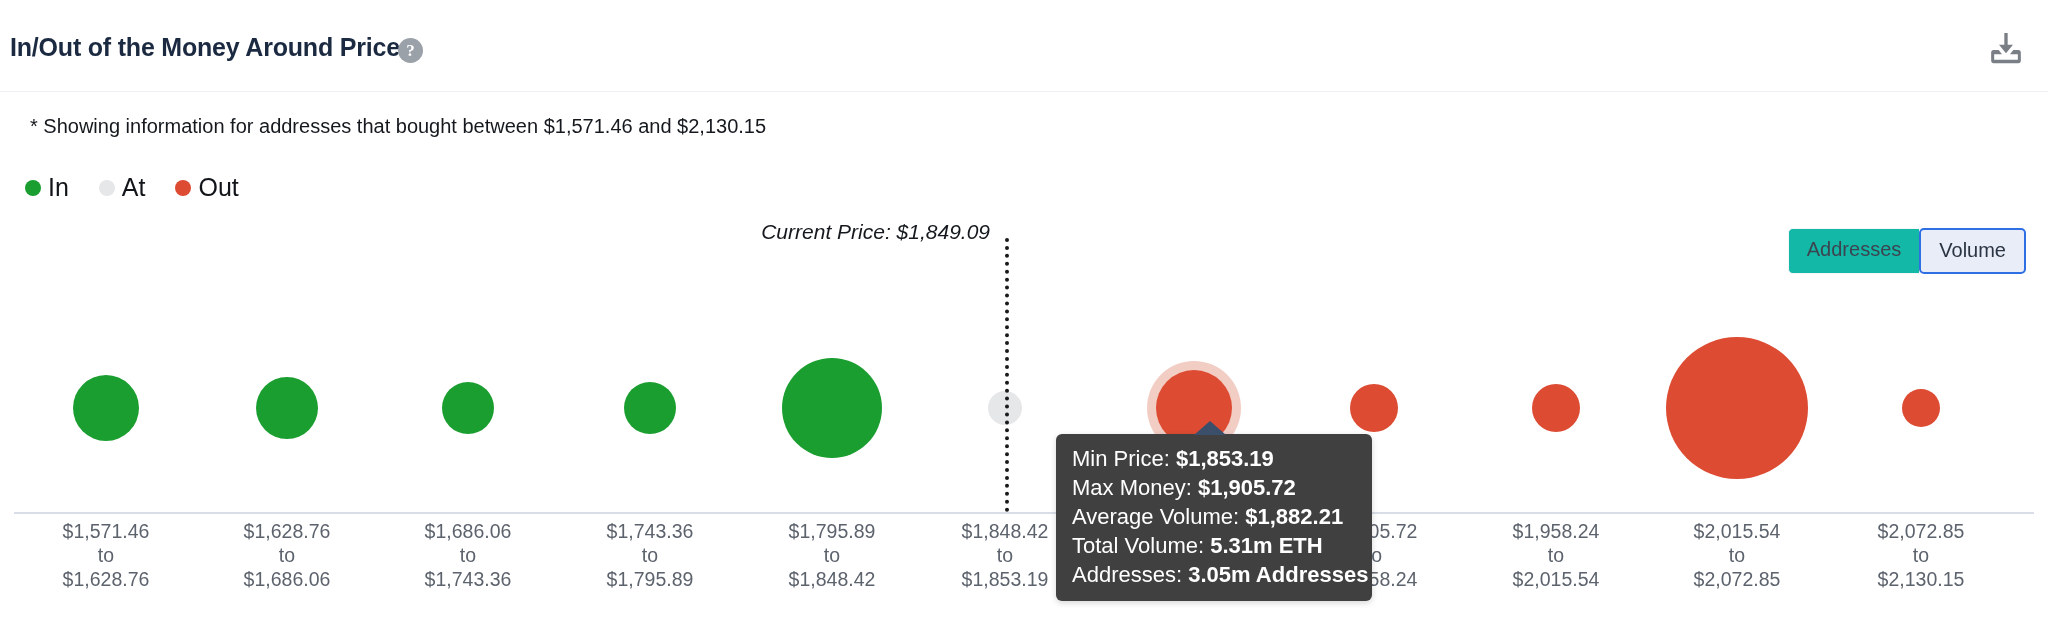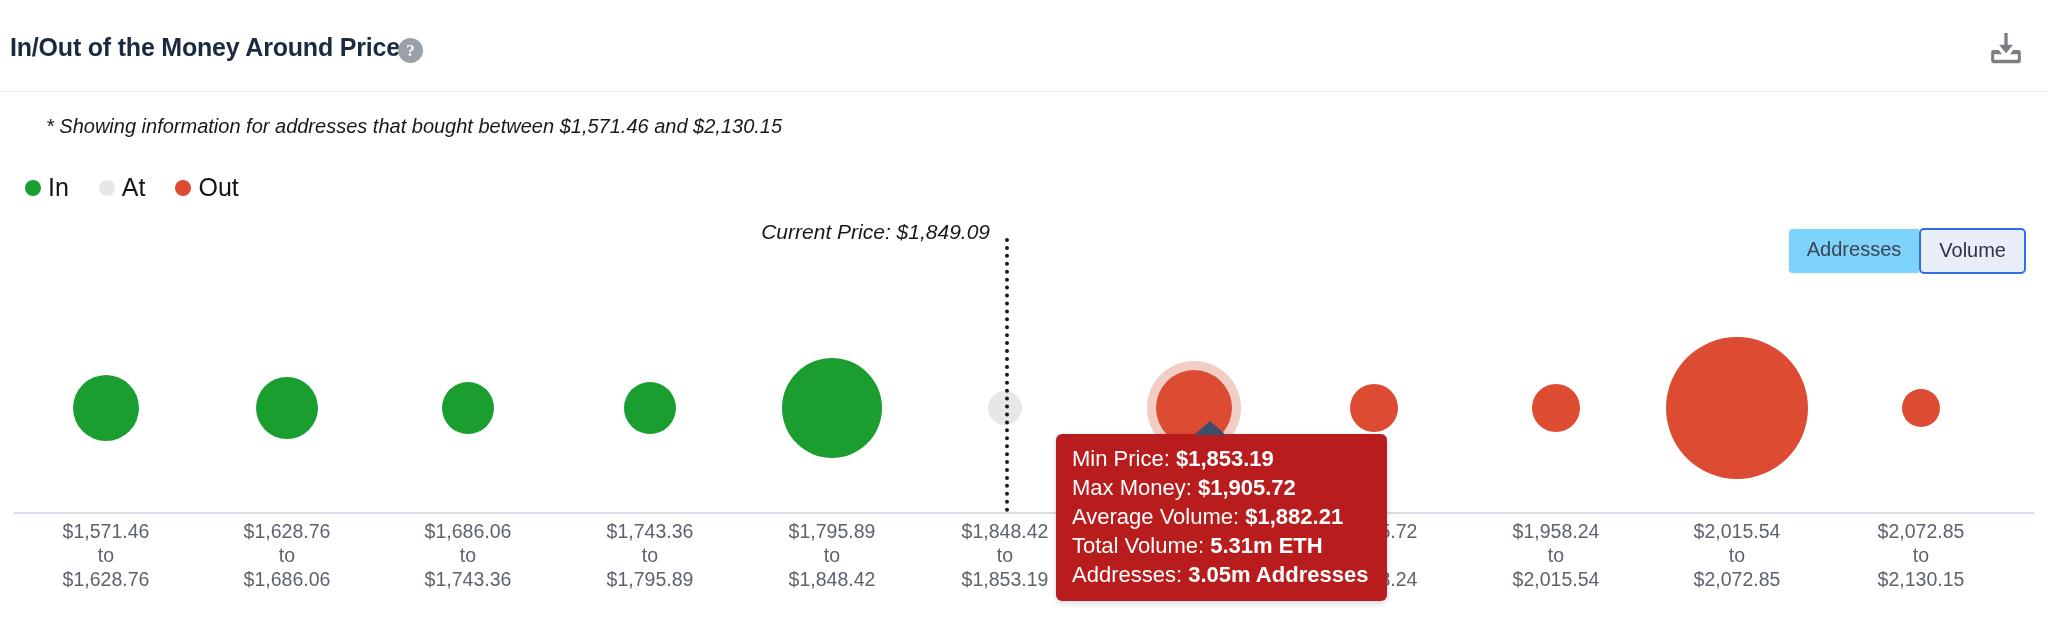--- a/index.html
+++ b/index.html
@@ -32,23 +32,22 @@
     cursor:pointer; font-family:"Liberation Serif", serif;
   }
   .download-btn {
     position:absolute; right:22px; top:28px;
     width:40px; height:40px; cursor:pointer;
   }
 
   
   .subtitle {
     position:absolute; left:30px; top:115px;
-    font-size:20px; font-style:italic; color:#15191e;
+    font-size:20px; color:#15191e;
     white-space:nowrap;
-    margin-left:16px;
   }
 
   
   .legend {
     position:absolute; left:25px; top:175px;
     display:flex; align-items:center; gap:12px;
   }
   .legend-item { display:flex; align-items:center; margin-right:18px; }
   .legend-dot { width:16px; height:16px; border-radius:50%; margin-right:7px; }
   .legend-label { font-size:25px; color:#111418; line-height:1; }
@@ -57,21 +56,21 @@
   .toggle-group {
     position:absolute; right:22px; top:228px;
     display:flex; align-items:stretch;
   }
   .toggle-btn {
     font-size:20px; font-family:"Liberation Sans", sans-serif;
     padding:9px 18px 10px 18px; cursor:pointer; white-space:nowrap;
     line-height:1.15;
   }
   .toggle-btn.inactive {
-    background:#7dd3fc; color:#3c4450;
+    background:#14b8a6; color:#3c4450;
     border:1px solid #f5f6f8; border-right:none;
     border-radius:5px 0 0 5px;
   }
   .toggle-btn.active {
     background:#e8edf7; color:#2b3442;
     border:2px solid #2f6fe4; border-radius:5px;
     z-index:2;
   }
 
   
@@ -96,22 +95,22 @@
   
   .xlabels { position:absolute; left:0; top:519px; width:1751px; height:106px; }
   .xtick {
     position:absolute; top:0; width:240px; transform:translateX(-50%);
     text-align:center; font-size:19.5px; color:#5d636d; line-height:24px;
   }
 
   
   .tooltip {
     position:absolute; left:1056px; top:434px;
-    background:#b91c1c; color:#ffffff;
-    border-radius:6px; padding:10px 19px 12px 16px;
+    background:#404040; color:#ffffff;
+    border-radius:6px; padding:10px 4px 12px 16px;
     font-size:22px; line-height:1.32; white-space:nowrap;
     box-shadow:0 2px 6px rgba(0,0,0,0.16); z-index:20;
   }
   .tooltip b { font-weight:700; }
   .tooltip-arrow {
     position:absolute; left:138px; top:-13px;
     width:0; height:0;
     border-left:16px solid transparent;
     border-right:16px solid transparent;
     border-bottom:14px solid #3b4f6b;

